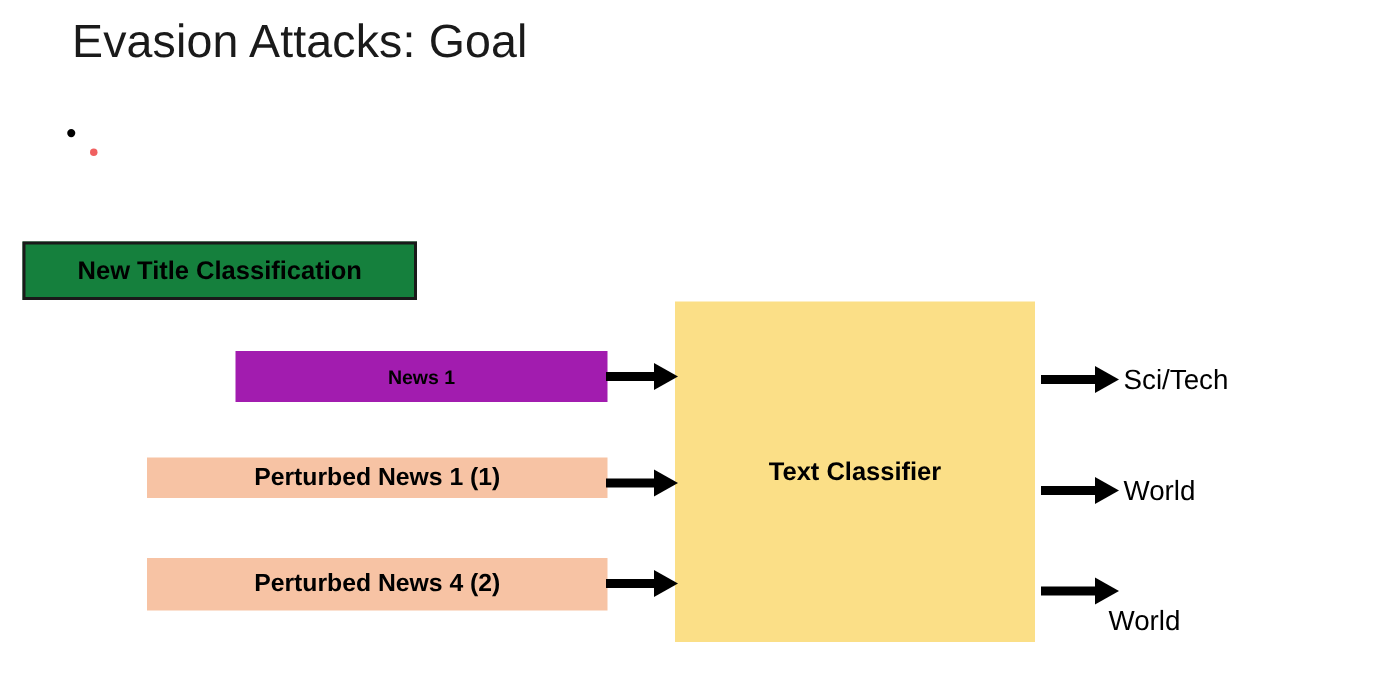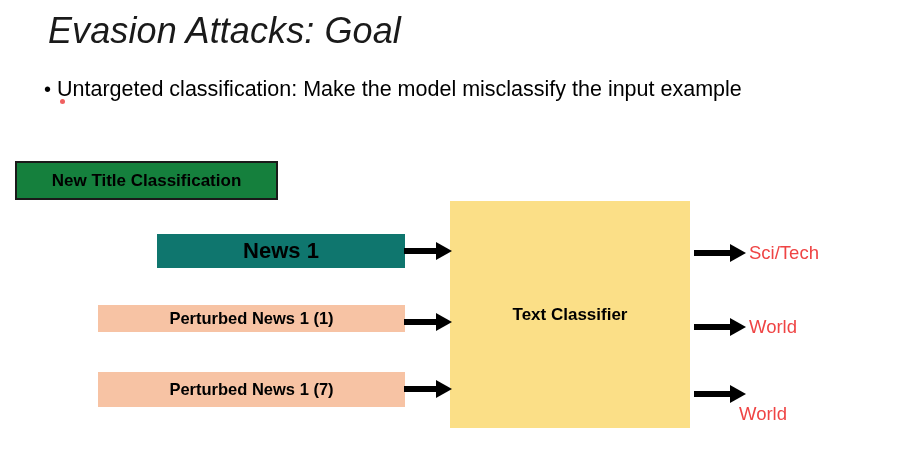--- a/index.html
+++ b/index.html
@@ -17,26 +17,25 @@
     height: 452px;
     background: #ffffff;
     overflow: hidden;
   }
 
   
   #slide-title {
     position: absolute;
     left: 48px;
     top: 10px;
-    font-size: 36px;
+    font-size: 31px;
     font-weight: 400;
     letter-spacing: 0.1px;
     color: #1a1a1a;
     white-space: nowrap;
-    font-style: italic;
   }
 
   
   #bullet-block {
     position: absolute;
     left: 44px;
     top: 74px;
     width: 862px;
   }
   #bullet-row {
@@ -95,22 +94,22 @@
     background: #15803d;
     border: 2px solid #1a1a1a;
     font-size: 17px;
   }
 
   #news1-box {
     left: 157px;
     top: 234px;
     width: 248px;
     height: 34px;
-    background: #0f766e;
-    font-size: 22px;
+    background: #a21caf;
+    font-size: 13px;
   }
 
   #perturbed1-box {
     left: 98px;
     top: 305px;
     width: 307px;
     height: 27px;
     background: #f7c3a4;
     font-size: 16.5px;
   }
@@ -150,21 +149,21 @@
 
   #arrow-out-1 { left: 694px; top: 242px; }
   #arrow-out-2 { left: 694px; top: 316px; }
   #arrow-out-3 { left: 694px; top: 383px; }
 
   
   .out-label {
     position: absolute;
     font-size: 18.5px;
     font-weight: normal;
-    color: #ef4444;
+    color: #000000;
     white-space: nowrap;
   }
   #out-label-1 { left: 749px; top: 242px; }
   #out-label-2 { left: 749px; top: 316px; }
   #out-label-3 { left: 739px; top: 383px; margin-top: 20px; }
 
   
   #watermark {
     position: absolute;
     right: 12px;
@@ -179,40 +178,39 @@
 <body>
 
 <div id="slide">
 
   <div id="slide-title">Evasion Attacks: Goal</div>
 
   <div id="bullet-block">
     <div id="bullet-row">
       <span id="bullet-marker">•</span>
       <span id="bullet-text-wrap">
-        <span id="bullet-text">Untargeted classification: Make the model misclassify the input example</span>
         <span id="spell-dot"></span>
       </span>
     </div>
   </div>
 
   <div class="box" id="legend-box">
     <span>New Title Classification</span>
   </div>
 
   <div class="box" id="news1-box">
     <span>News 1</span>
   </div>
 
   <div class="box" id="perturbed1-box">
     <span>Perturbed News 1 (1)</span>
   </div>
 
   <div class="box" id="perturbed2-box">
-    <span>Perturbed News 1 (7)</span>
+    <span>Perturbed News 4 (2)</span>
   </div>
 
   <div class="box" id="classifier-box">
     <span>Text Classifier</span>
   </div>
 
   <div class="arrow in-arrow" id="arrow-in-1">
     <svg width="48" height="22" viewBox="0 0 48 22">
       <line x1="0" y1="11" x2="34" y2="11" stroke="#000" stroke-width="6"></line>
       <polygon points="32,2 48,11 32,20" fill="#000"></polygon>

